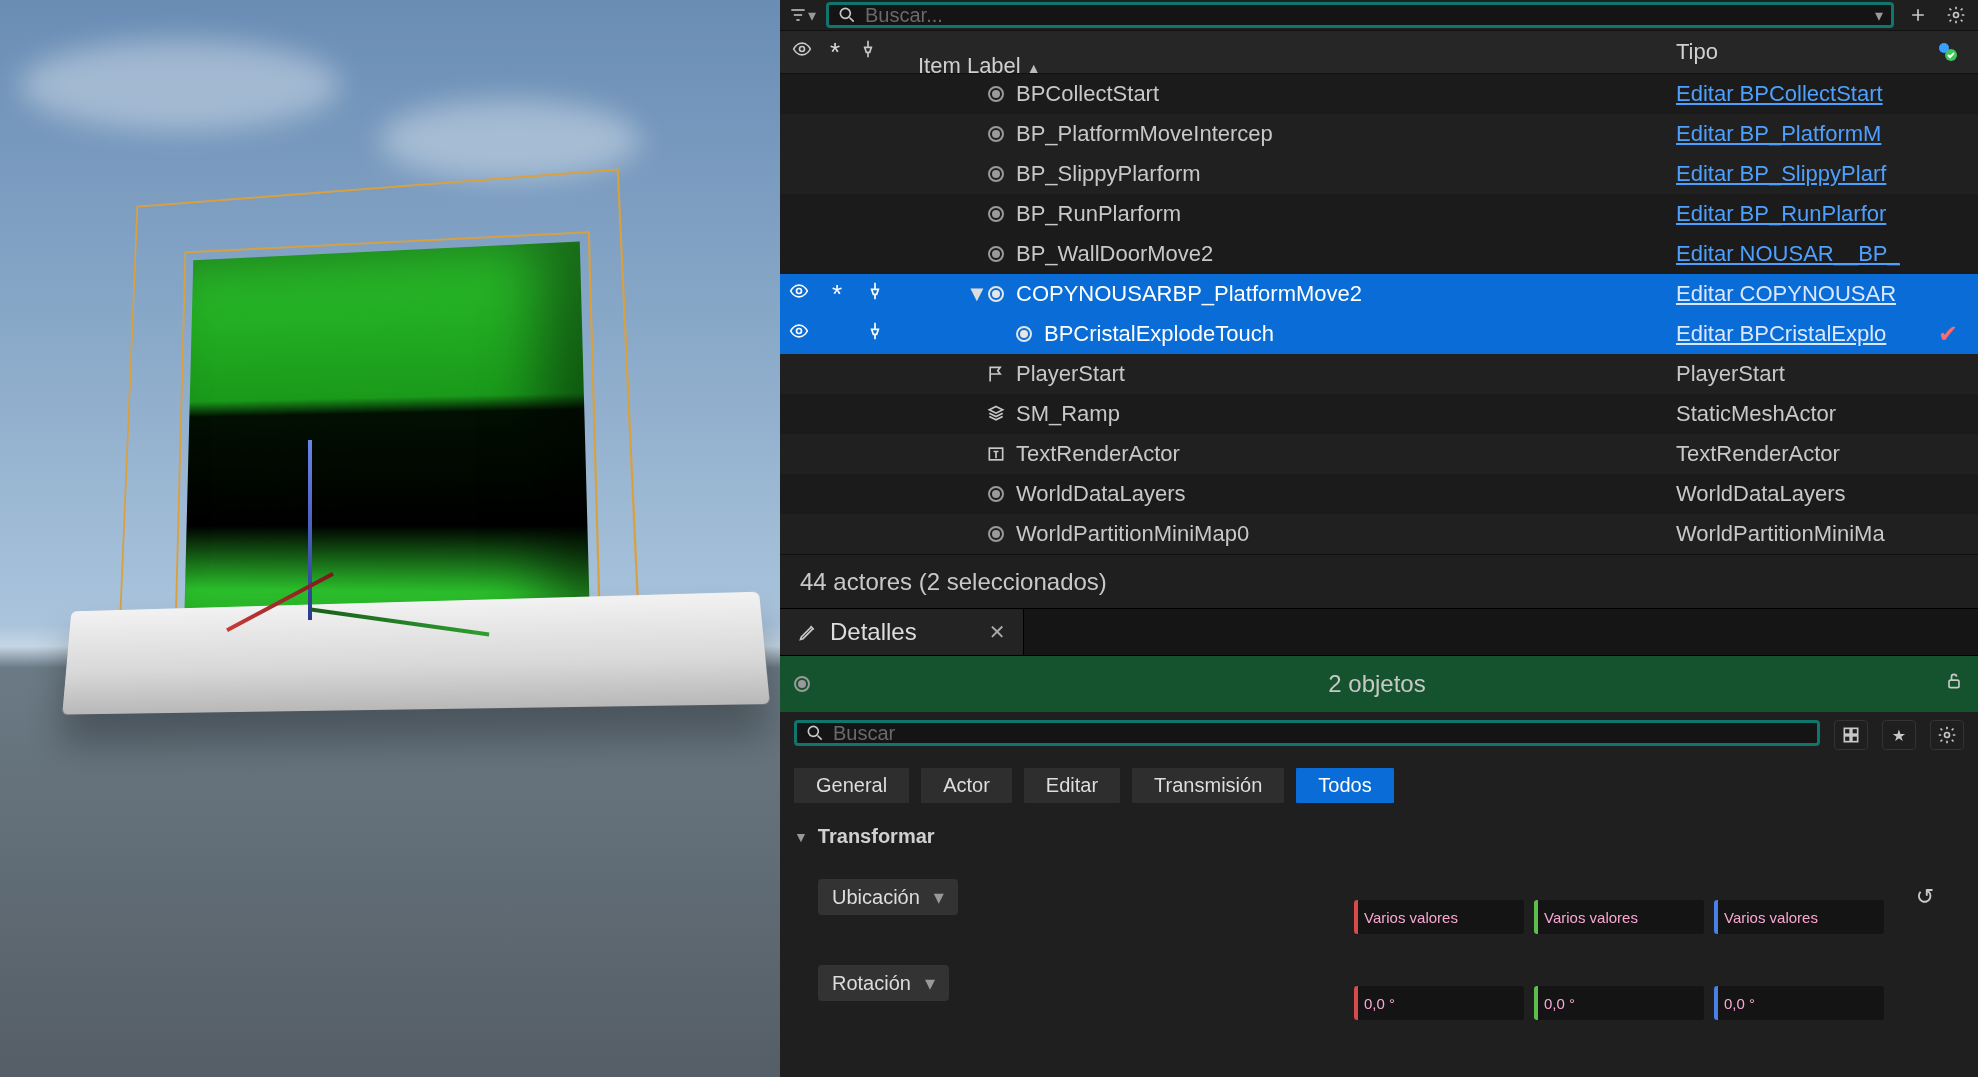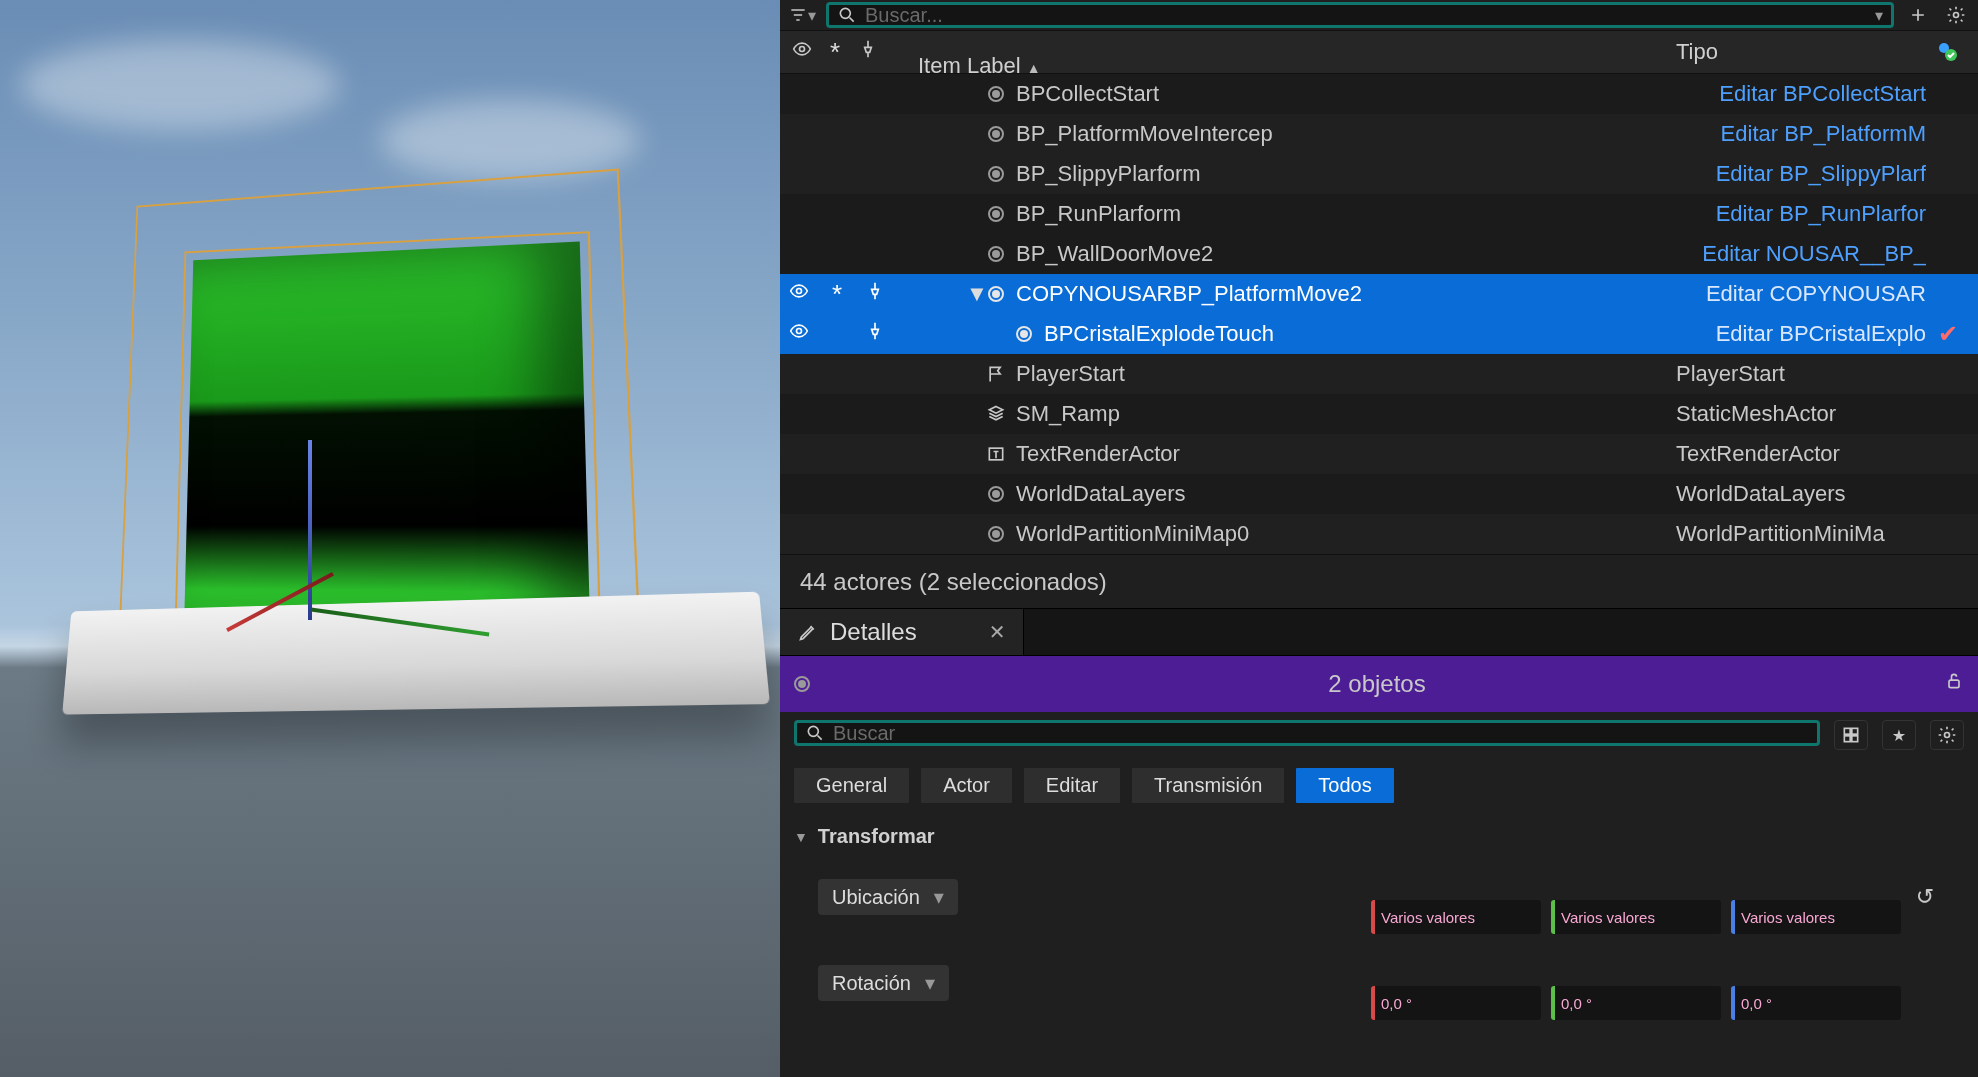--- a/index.html
+++ b/index.html
@@ -66,53 +66,53 @@
 .row.sel { background:#0a6cd6; color:#fff; }
 .row .icons { width:130px; display:flex; gap:16px; align-items:center; padding-left:8px; }
 .row .icons span { width:22px; text-align:center; color:#ccc; }
 .row.sel .icons span { color:#fff; }
 .row .indent { display:inline-block; }
 .row .expander { width:18px; display:inline-block; text-align:center; color:#888; }
 .row.sel .expander { color:#ddd; }
 .row .item-icon { width:24px; display:inline-flex; align-items:center; justify-content:center; margin-right:8px; }
 .row .label { flex:1; white-space:nowrap; overflow:hidden; text-overflow:ellipsis; }
 .row .type { width:250px; white-space:nowrap; overflow:hidden; text-overflow:ellipsis; }
-.row .type.link { color:#4ea0ff; cursor:pointer;text-align:right; }
+.row .type.link { color:#4ea0ff; text-decoration:underline; cursor:pointer; }
 .row.sel .type.link { color:#d9e8ff; }
 .row .endcol { width:44px; display:flex; justify-content:center; color:#e25b5b; font-size:24px; }
 .row.sel .endcol { color:#ff6a6a; }
 
 .actor-ico { width:16px; height:16px; border-radius:50%; border:2px solid #9a9a9a; display:inline-block; position:relative; }
 .actor-ico::after { content:""; position:absolute; left:2px; top:2px; width:8px; height:8px; border-radius:50%; background:#9a9a9a; }
 .row.sel .actor-ico { border-color:#e6e6e6; }
 .row.sel .actor-ico::after { background:#e6e6e6; }
 
 .status-row { height:54px; display:flex; align-items:center; padding:0 20px; font-size:24px; background:#1f1f1f; border-top:1px solid #111; }
 
 .details-tab-bar { height:48px; display:flex; align-items:center; background:#151515; border-top:1px solid #000; border-bottom:1px solid #000; }
 .details-tab { display:flex; align-items:center; gap:12px; background:#232323; padding:0 18px; height:100%; font-size:24px; color:#ddd; border-right:1px solid #000;}
 .details-tab .close { color:#aaa; cursor:pointer; font-size:20px; margin-left:60px; }
 
-.details-summary { height:56px; display:flex; align-items:center; padding:0 14px; gap:14px; background:#4c1d95; font-size:24px; }
+.details-summary { height:56px; display:flex; align-items:center; padding:0 14px; gap:14px; background:#14532d; font-size:24px; }
 .details-summary .objcount { flex:1; text-align:center; color:#c8c8c8; }
 .lock-icon { color:#aaa; font-size:22px; }
 
 .details-search-row { display:flex; gap:14px; padding:8px 14px; }
 .details-search-row .search-wrap { flex:1; }
 .sq-btn { width:34px; height:30px; display:flex; align-items:center; justify-content:center; color:#c8c8c8; border:1px solid #333; border-radius:4px; background:#1f1f1f; cursor:pointer; }
 
 .filter-pills { display:flex; gap:12px; padding:10px 14px; }
 .pill { padding:6px 22px; border-radius:1px; background:#2e2e2e; font-size:20px; color:#ddd; cursor:pointer; }
 .pill.active { background:#0a6cd6; color:#fff; }
 
 .section { padding:6px 14px; }
 .section-hdr { display:flex; align-items:center; gap:10px; font-size:20px; color:#d0d0d0; font-weight:600; padding:6px 0; }
 .sec-arrow { color:#999; font-size:14px; }
 
-.prop-row { display:flex; align-items:center; gap:9px; padding:6px 24px; }
+.prop-row { display:flex; align-items:center; gap:26px; padding:6px 24px; }
 .prop-dd { display:flex; align-items:center; gap:14px; background:#333; border-radius:4px; padding:6px 14px; font-size:20px; color:#ddd; }
 .vec-group { display:flex; gap:10px; flex:1; }
 .vec { flex:1; background:#141414; border-radius:3px; height:34px; display:flex; align-items:center; padding:0 10px; font-size:15px; color:#f9a8d4; position:relative; min-width:170px;margin-top:40px; }
 .vec::before { content:""; position:absolute; left:0; top:0; bottom:0; width:4px; border-radius:3px 0 0 3px; }
 .vec.x::before { background:#d64a4a; }
 .vec.y::before { background:#5bbf4a; }
 .vec.z::before { background:#4a7fe6; }
 .reset-btn { color:#c8c8c8; font-size:22px; cursor:pointer; width:30px; text-align:center; }
 
 svg.ic { width:20px; height:20px; fill:none; stroke:#c8c8c8; stroke-width:2; }

